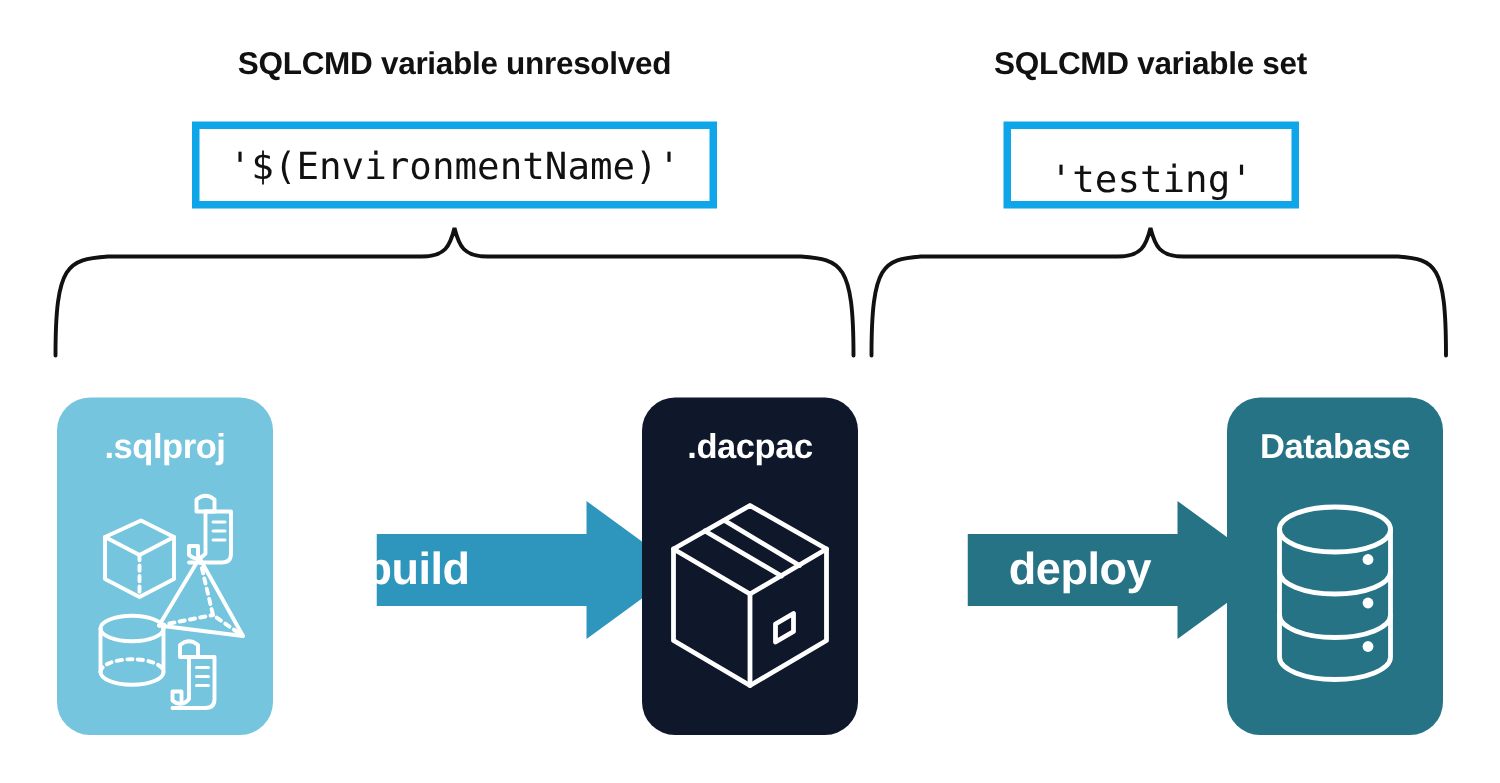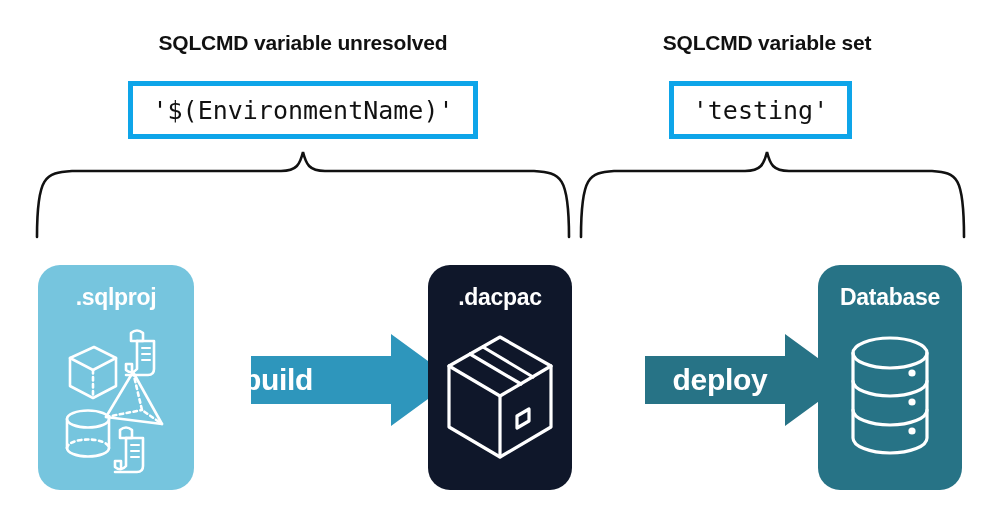--- a/index.html
+++ b/index.html
@@ -43,40 +43,40 @@
     background: #ffffff;
     display: flex;
     align-items: center;
     justify-content: center;
     font-family: "DejaVu Sans Mono", monospace;
     font-size: 25px;
     color: #111111;
     white-space: nowrap;
   }
   #code-box-left  { left: 128px; top: 81px; width: 350px; height: 58px; }
-  #code-box-right { left: 669px; top: 81px; width: 183px; height: 58px; }
+  #code-box-right { left: 669px; top: 81px; width: 197px; height: 58px; align-items: flex-end; }
 
   
   #braces {
     position: absolute;
     left: 0; top: 140px;
     width: 1000px;
     height: 110px;
   }
 
   
   .artifact {
     position: absolute;
     top: 265px;
     width: 144px;
     height: 225px;
     border-radius: 22px;
     display: block;
   }
-  #box-sqlproj  { left: 38px;  background: #76C5DE; padding-left: 12px; }
+  #box-sqlproj  { left: 38px;  background: #76C5DE; }
   #box-dacpac   { left: 428px; background: #0f172a; }
   #box-database { left: 818px; background: #277386; }
 
   .artifact-label {
     position: absolute;
     top: 19px;
     left: 0;
     width: 100%;
     text-align: center;
     font-family: "Liberation Sans", sans-serif;

